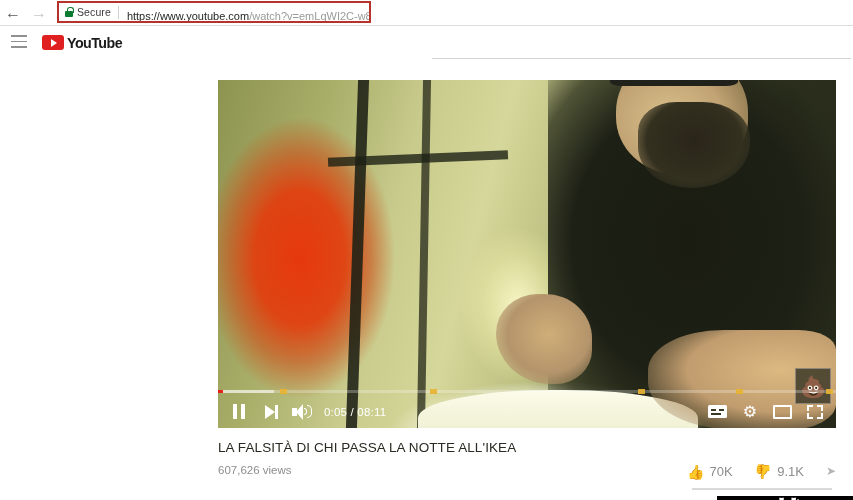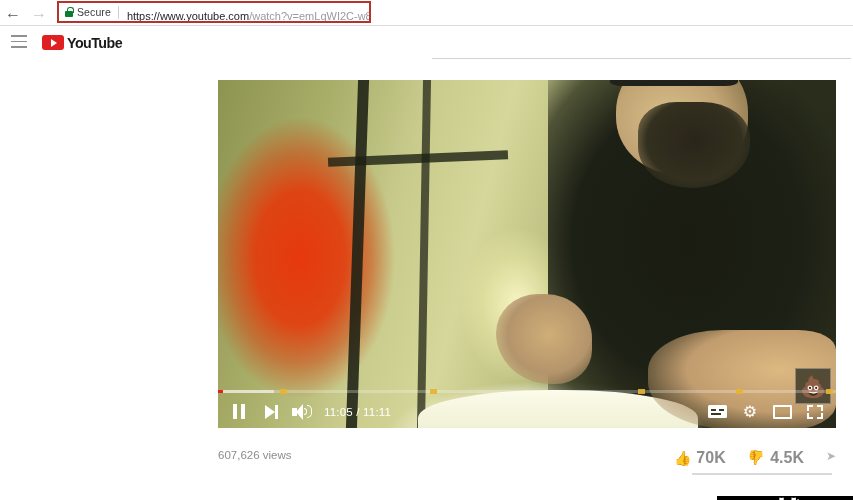--- a/index.html
+++ b/index.html
@@ -300,21 +300,21 @@
     margin-top: 9px; display: flex; align-items: flex-start;
     justify-content: space-between;
   }
   #view-count { font-size: 11.5px; color: #8d8d8d; }
   #rating-group { display: flex; align-items: flex-start; gap: 0; position: relative; }
   .rating-item { display: flex; align-items: center; gap: 5px; margin-left: 22px; }
   .thumb-up-glyph, .thumb-down-glyph {
     font-size: 14px; color: #9a9a9a; line-height: 1;
   }
   .thumb-down-glyph { transform: scaleY(-1) scaleX(-1); }
-  .rating-count { font-size: 16px; color: #8d8d8d; font-weight: bold; }
+  .rating-count { font-size: 13px; color: #8d8d8d; }
   #share-glyph { font-size: 12px; color: #b5b5b5; margin-left: 22px; }
   #ratio-bar {
     position: absolute; right: 4px; top: 24px; width: 140px; height: 2px;
     background: #d9d9d9;
   }
   #ratio-fill { height: 2px; width: 88%; background: #3ea6dd; }
 
   
   #site-watermark {
     position: absolute; left: 717px; top: 437px;
@@ -408,21 +408,21 @@
             </span>
         </div>
         <div class="ctrl-btn" id="btn-volume">
           <span class="vol-glyph">
               <i class="spk"></i>
               <i class="cone"></i>
               <i class="w1"></i>
               <i class="w2"></i>
             </span>
         </div>
-        <span id="time-display">11:05 / 11:11</span>
+        <span id="time-display">0:05 / 08:11</span>
         <div id="ctrl-spacer"></div>
         <div class="ctrl-btn" id="btn-subtitles">
           <span class="cc-glyph"></span>
         </div>
         <div class="ctrl-btn" id="btn-settings">
           <span class="gear-glyph">⚙</span>
         </div>
         <div class="ctrl-btn" id="btn-theater">
           <span class="theater-glyph"></span>
         </div>
@@ -432,30 +432,31 @@
               <i></i>
               <i></i>
               <i></i>
             </span>
         </div>
       </div>
     </div>
   </div>
 
   <div id="video-meta">
+    <div id="video-title">LA FALSITÀ DI CHI PASSA LA NOTTE ALL'IKEA</div>
     <div id="meta-row">
       <span id="view-count">607,626 views</span>
       <span id="rating-group">
         <span class="rating-item">
           <span class="thumb-up-glyph">👍</span>
           <span class="rating-count">70K</span>
         </span>
         <span class="rating-item">
           <span class="thumb-down-glyph">👍</span>
-          <span class="rating-count">4.5K</span>
+          <span class="rating-count">9.1K</span>
         </span>
         <span id="share-glyph">➤</span>
         <span id="ratio-bar">
           <span id="ratio-fill"></span>
         </span>
       </span>
     </div>
   </div>
 
   <div id="site-watermark">

